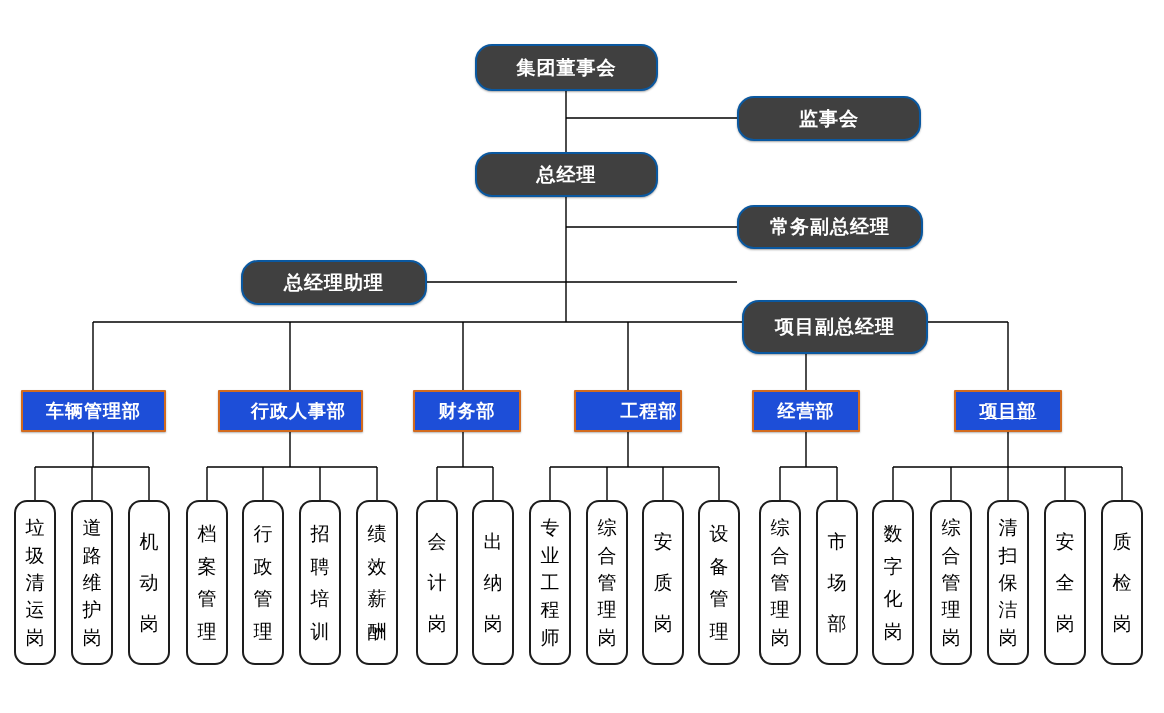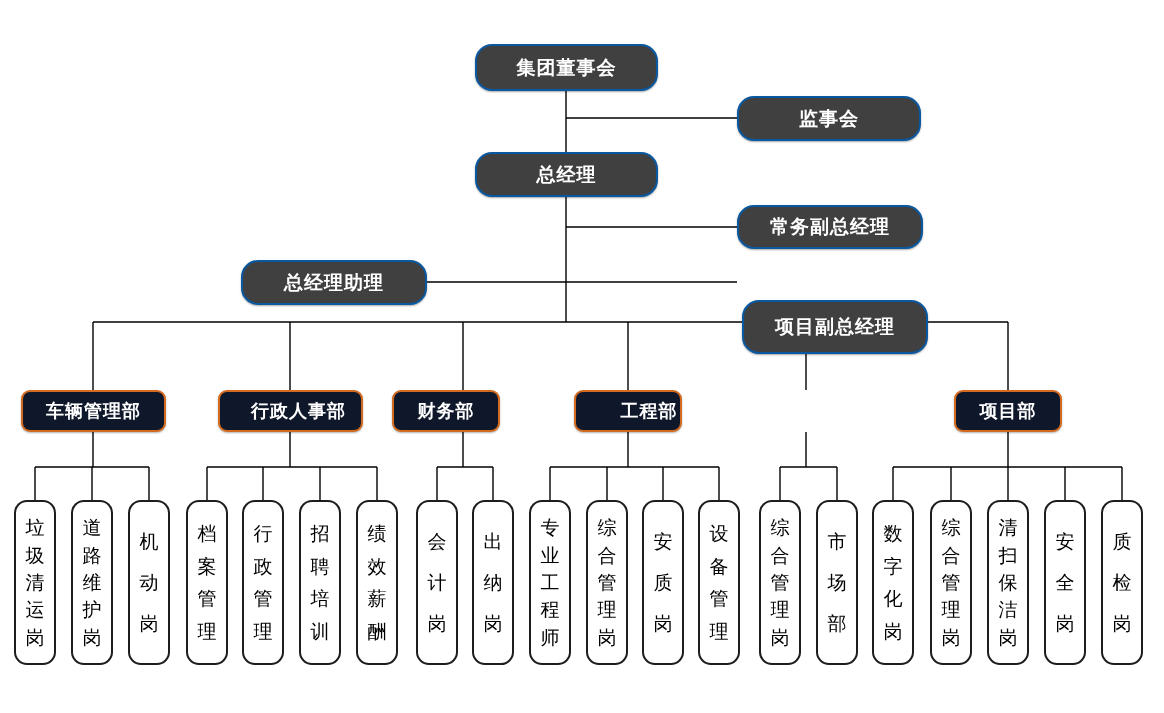--- a/index.html
+++ b/index.html
@@ -15,23 +15,23 @@
     color:#fff;
     font-size:19px;
     font-weight:bold;
     display:flex;align-items:center;justify-content:center;
     box-sizing:border-box;
     box-shadow:0 1px 2px rgba(0,0,0,0.35);
     letter-spacing:1px;
   }
   .dept-box{
     position:absolute;
-    background:#0f172a;
+    background:#1d4ed8;
     border:2px solid #D26B1F;
-    border-radius:9px;
+    border-radius:1px;
     color:#fff;
     font-size:18px;
     font-weight:bold;
     display:flex;align-items:center;justify-content:center;
     box-sizing:border-box;
     box-shadow:0 1px 2px rgba(0,0,0,0.3);
     top:390px;height:42px;
     letter-spacing:1px;
   }
   .pos-box{
@@ -111,23 +111,24 @@
 
   <div class="exec-box" style="left:475px;top:44px;width:183px;height:47px;">集团董事会</div>
   <div class="exec-box" style="left:475px;top:152px;width:183px;height:45px;">总经理</div>
   <div class="exec-box" style="left:737px;top:96px;width:184px;height:45px;">监事会</div>
   <div class="exec-box" style="left:737px;top:205px;width:186px;height:44px;text-align:center;">常务副总经理</div>
   <div class="exec-box" style="left:241px;top:260px;width:186px;height:45px;text-align:right;">总经理助理</div>
   <div class="exec-box" style="left:742px;top:260px;width:186px;height:54px;margin-top:40px;">项目副总经理</div>
 
   <div class="dept-box" style="left:21px;width:145px;">车辆管理部</div>
   <div class="dept-box" style="left:218px;width:145px;padding-left:16px;">行政人事部</div>
-  <div class="dept-box" style="left:392px;width:108px;">财务部</div>
+  <div class="dept-box" style="left:413px;width:108px;">财务部</div>
   <div class="dept-box" style="left:574px;width:108px;padding-left:42px;">工程部</div>
-  <div class="dept-box" style="left:954px;width:108px;">项目部</div>
+  <div class="dept-box" style="left:752px;width:108px;">经营部</div>
+  <div class="dept-box" style="left:954px;width:108px;text-decoration:underline;">项目部</div>
 
   <div class="pos-box" style="left:14px;">
       <span>垃</span>
       <span>圾</span>
       <span>清</span>
       <span>运</span>
       <span>岗</span>
     </div>
   <div class="pos-box" style="left:71px;">
       <span>道</span>

